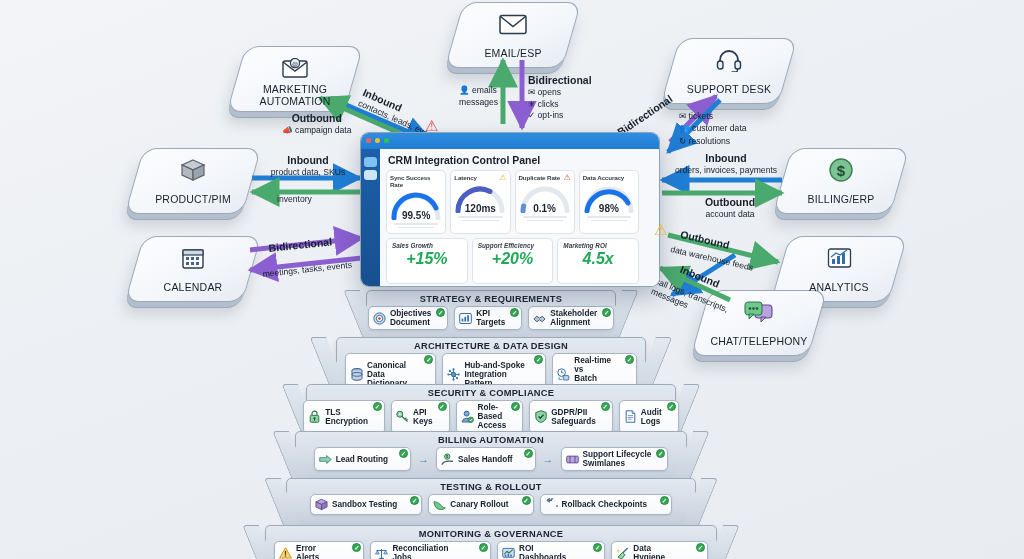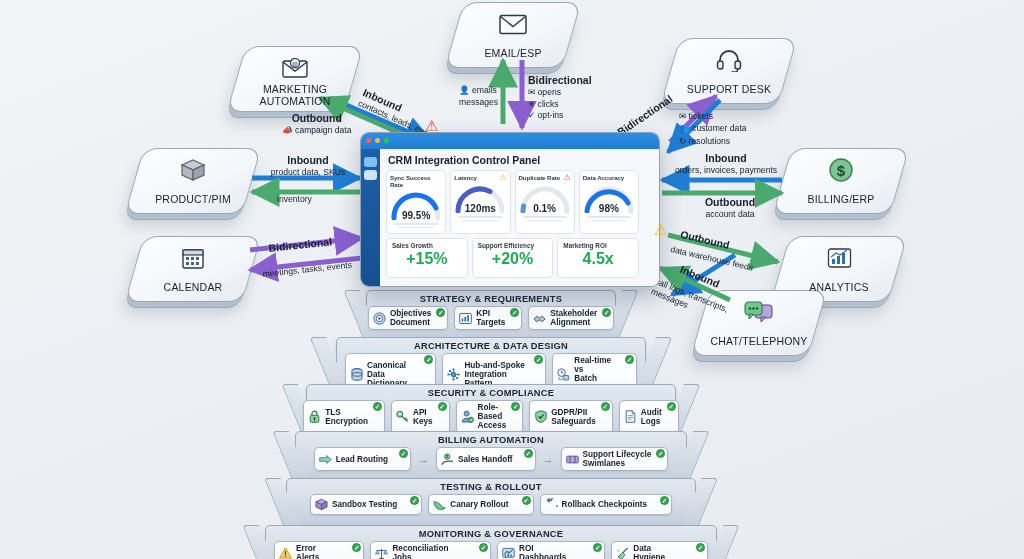--- a/index.html
+++ b/index.html
@@ -67,21 +67,21 @@
   .gcard .gt { font-size:6.2px; font-weight:bold; color:#333b45; letter-spacing:-.1px; }
   .gcard .warn { position:absolute; right:3px; top:2px; font-size:8px; }
   .gwrap { position:relative; height:30px; margin-top:2px; }
   .gwrap svg { position:absolute; left:50%; top:0; transform:translateX(-50%); }
   .gval { position:absolute; left:0; right:0; bottom:-1px; text-align:center; font-size:10px; font-weight:bold; color:#1a2430; }
   .glines { margin-top:3px; }
   .glines i { display:block; height:1.6px; background:#e3e8ee; border-radius:2px; margin:2.2px 4px; }
   .glines i:nth-child(2){ margin-left:8px; margin-right:8px; }
 
   .kpis { display:flex; gap:4px; margin-top:4px; }
-  .kcard { flex:1; background:#fff; border:1px solid #dde3ea; border-radius:5px; padding:3px 5px 4px; height:40px; }
+  .kcard { flex:1; background:#fff; border:1px solid #dde3ea; border-radius:5px; padding:3px 5px 4px; height:46px;font-style:italic; }
   .kcard .kt { font-size:6.4px; font-weight:bold; color:#333b45; }
   .kcard .kv { font-size:16px; font-weight:bold; color:#1faa55; text-align:center; line-height:1.25; }
 
   .tri { position:absolute; z-index:40; font-size:15px; line-height:1; }
 
   
   .pyr { position:absolute; left:0; top:290px; width:982px; height:269px; z-index:5;}
   .band { position:absolute; left:50%; transform:translateX(-50%); }
   .band .slab {
     position:relative;

